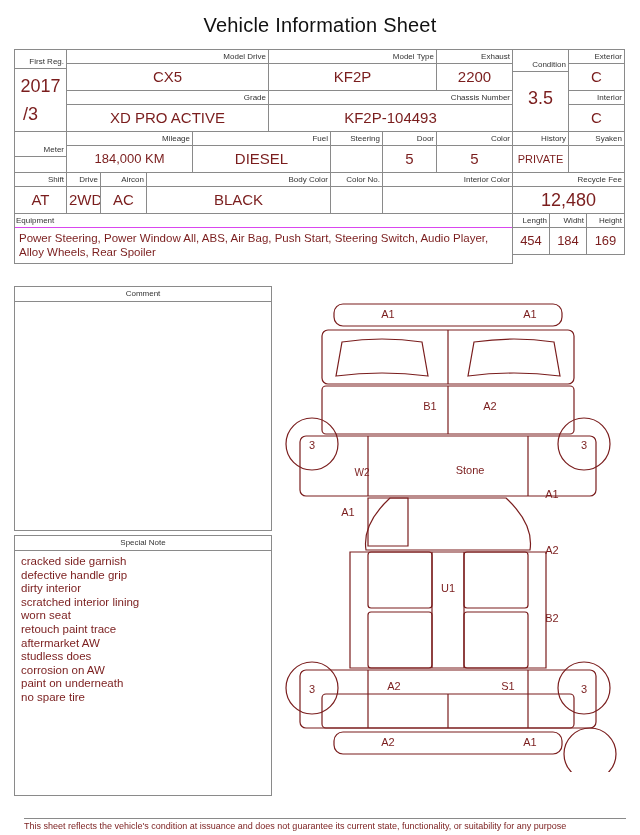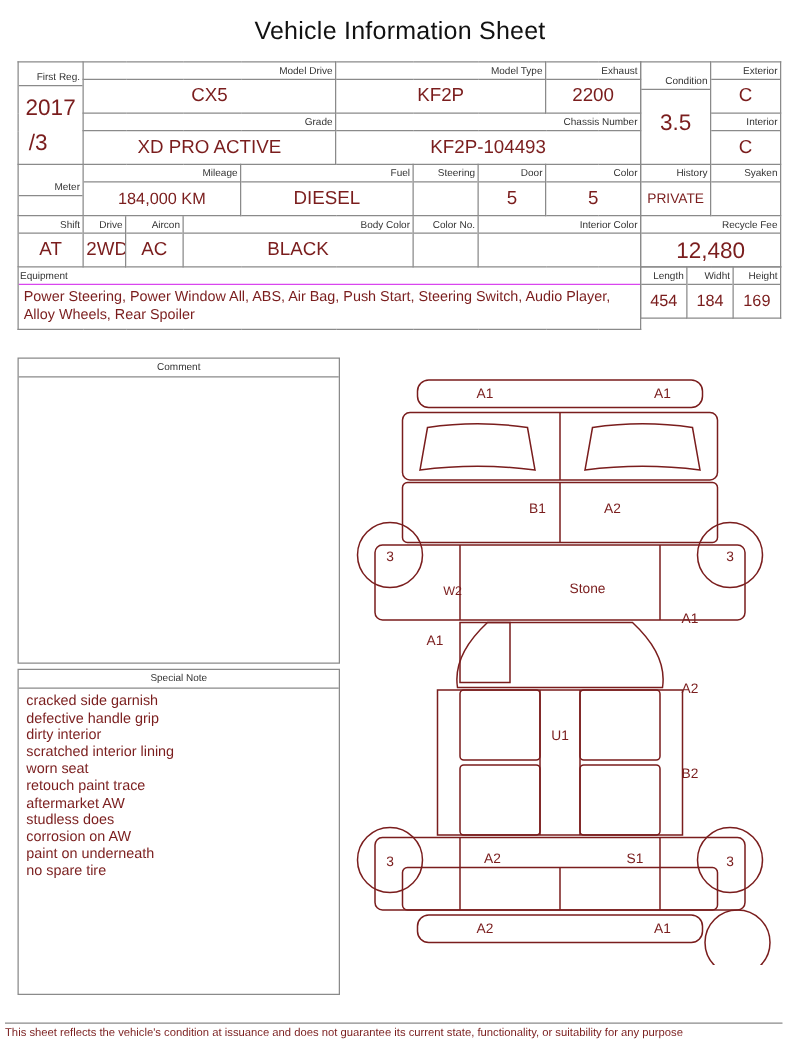--- a/index.html
+++ b/index.html
@@ -85,21 +85,21 @@
   .panel-head {
     font-size: 8px; color:#333; text-align:center; line-height:12px;
     border-bottom: 1px solid #8a8a8a; padding: 1px;
   }
   .comment-body { height: 228px; }
   .note-body { padding: 4px 6px 6px 6px; height: 244px; }
   .note-body div { font-size: 11.5px; line-height: 13.6px; color:#7a1d1d; }
 
   .footer {
     position: absolute;
-    left: 4px; right: 14px;
+    left: 24px; right: 14px;
     bottom: 4px;
     font-size: 9px;
     color: #7a1d1d;
     border-top: 1px solid #8a8a8a;
     padding-top: 2px;
   }
   .diagram-wrap {
     position: relative;
     width: 100%;
     height: 486px;

